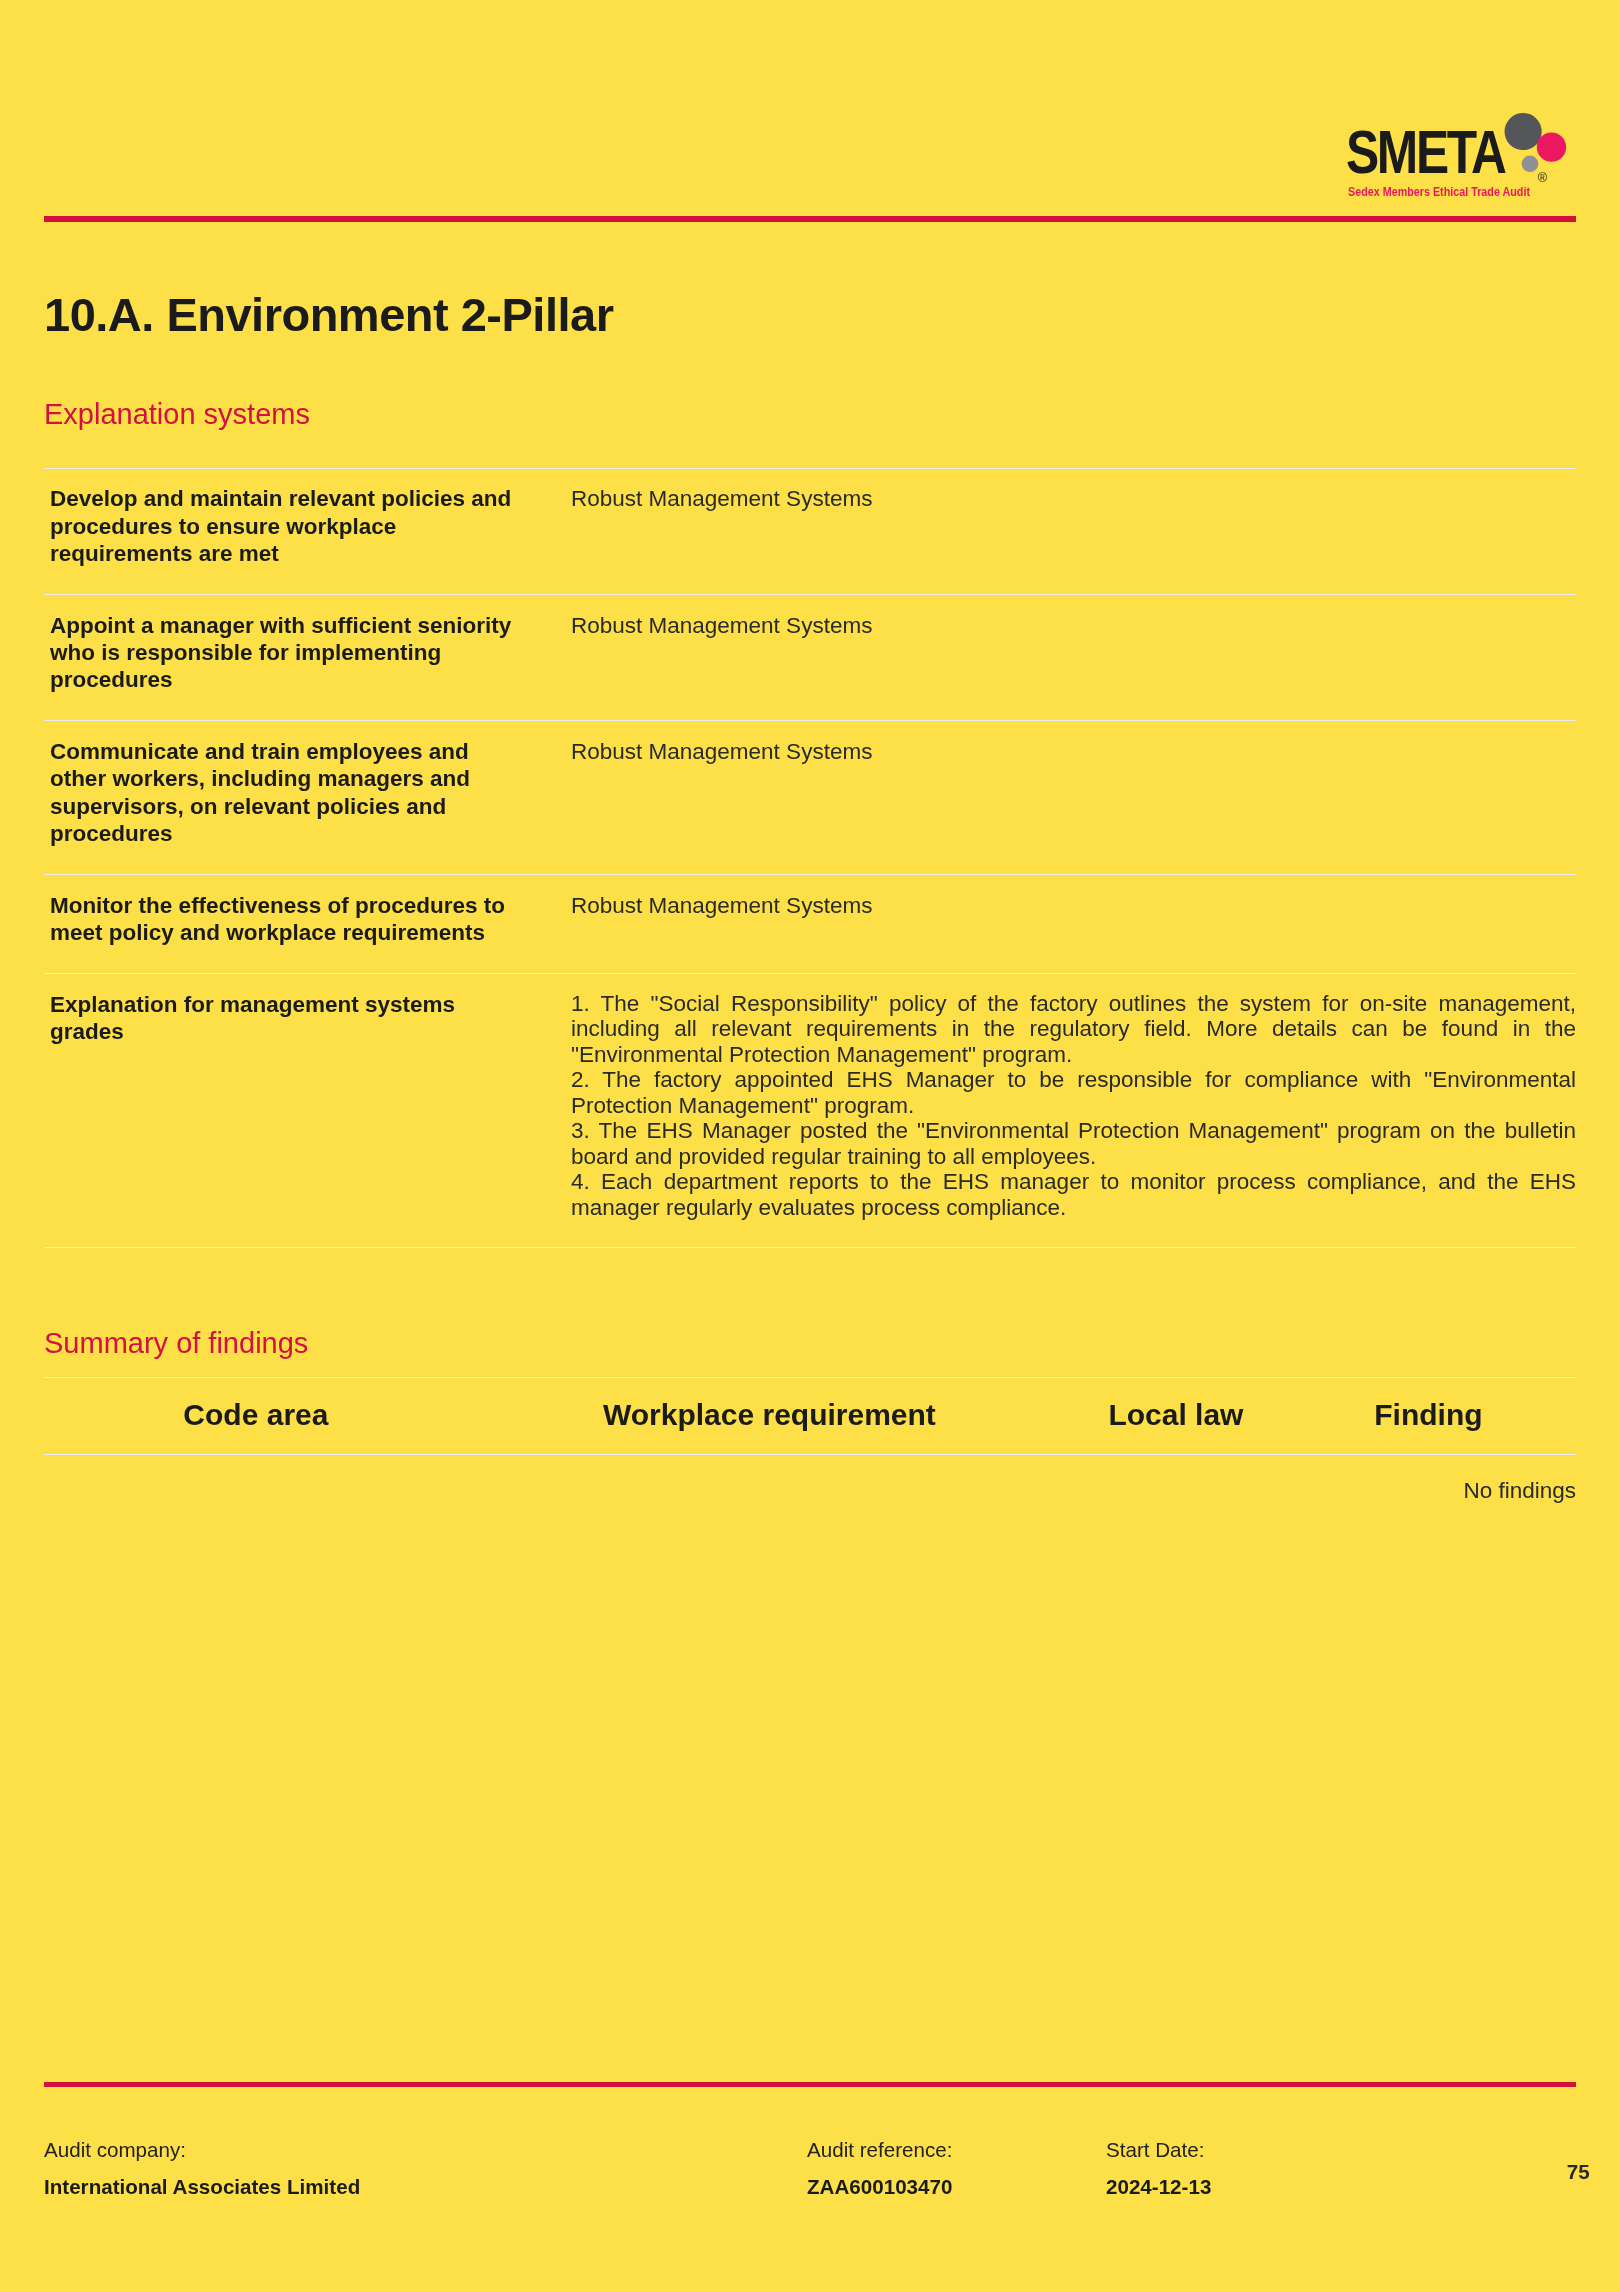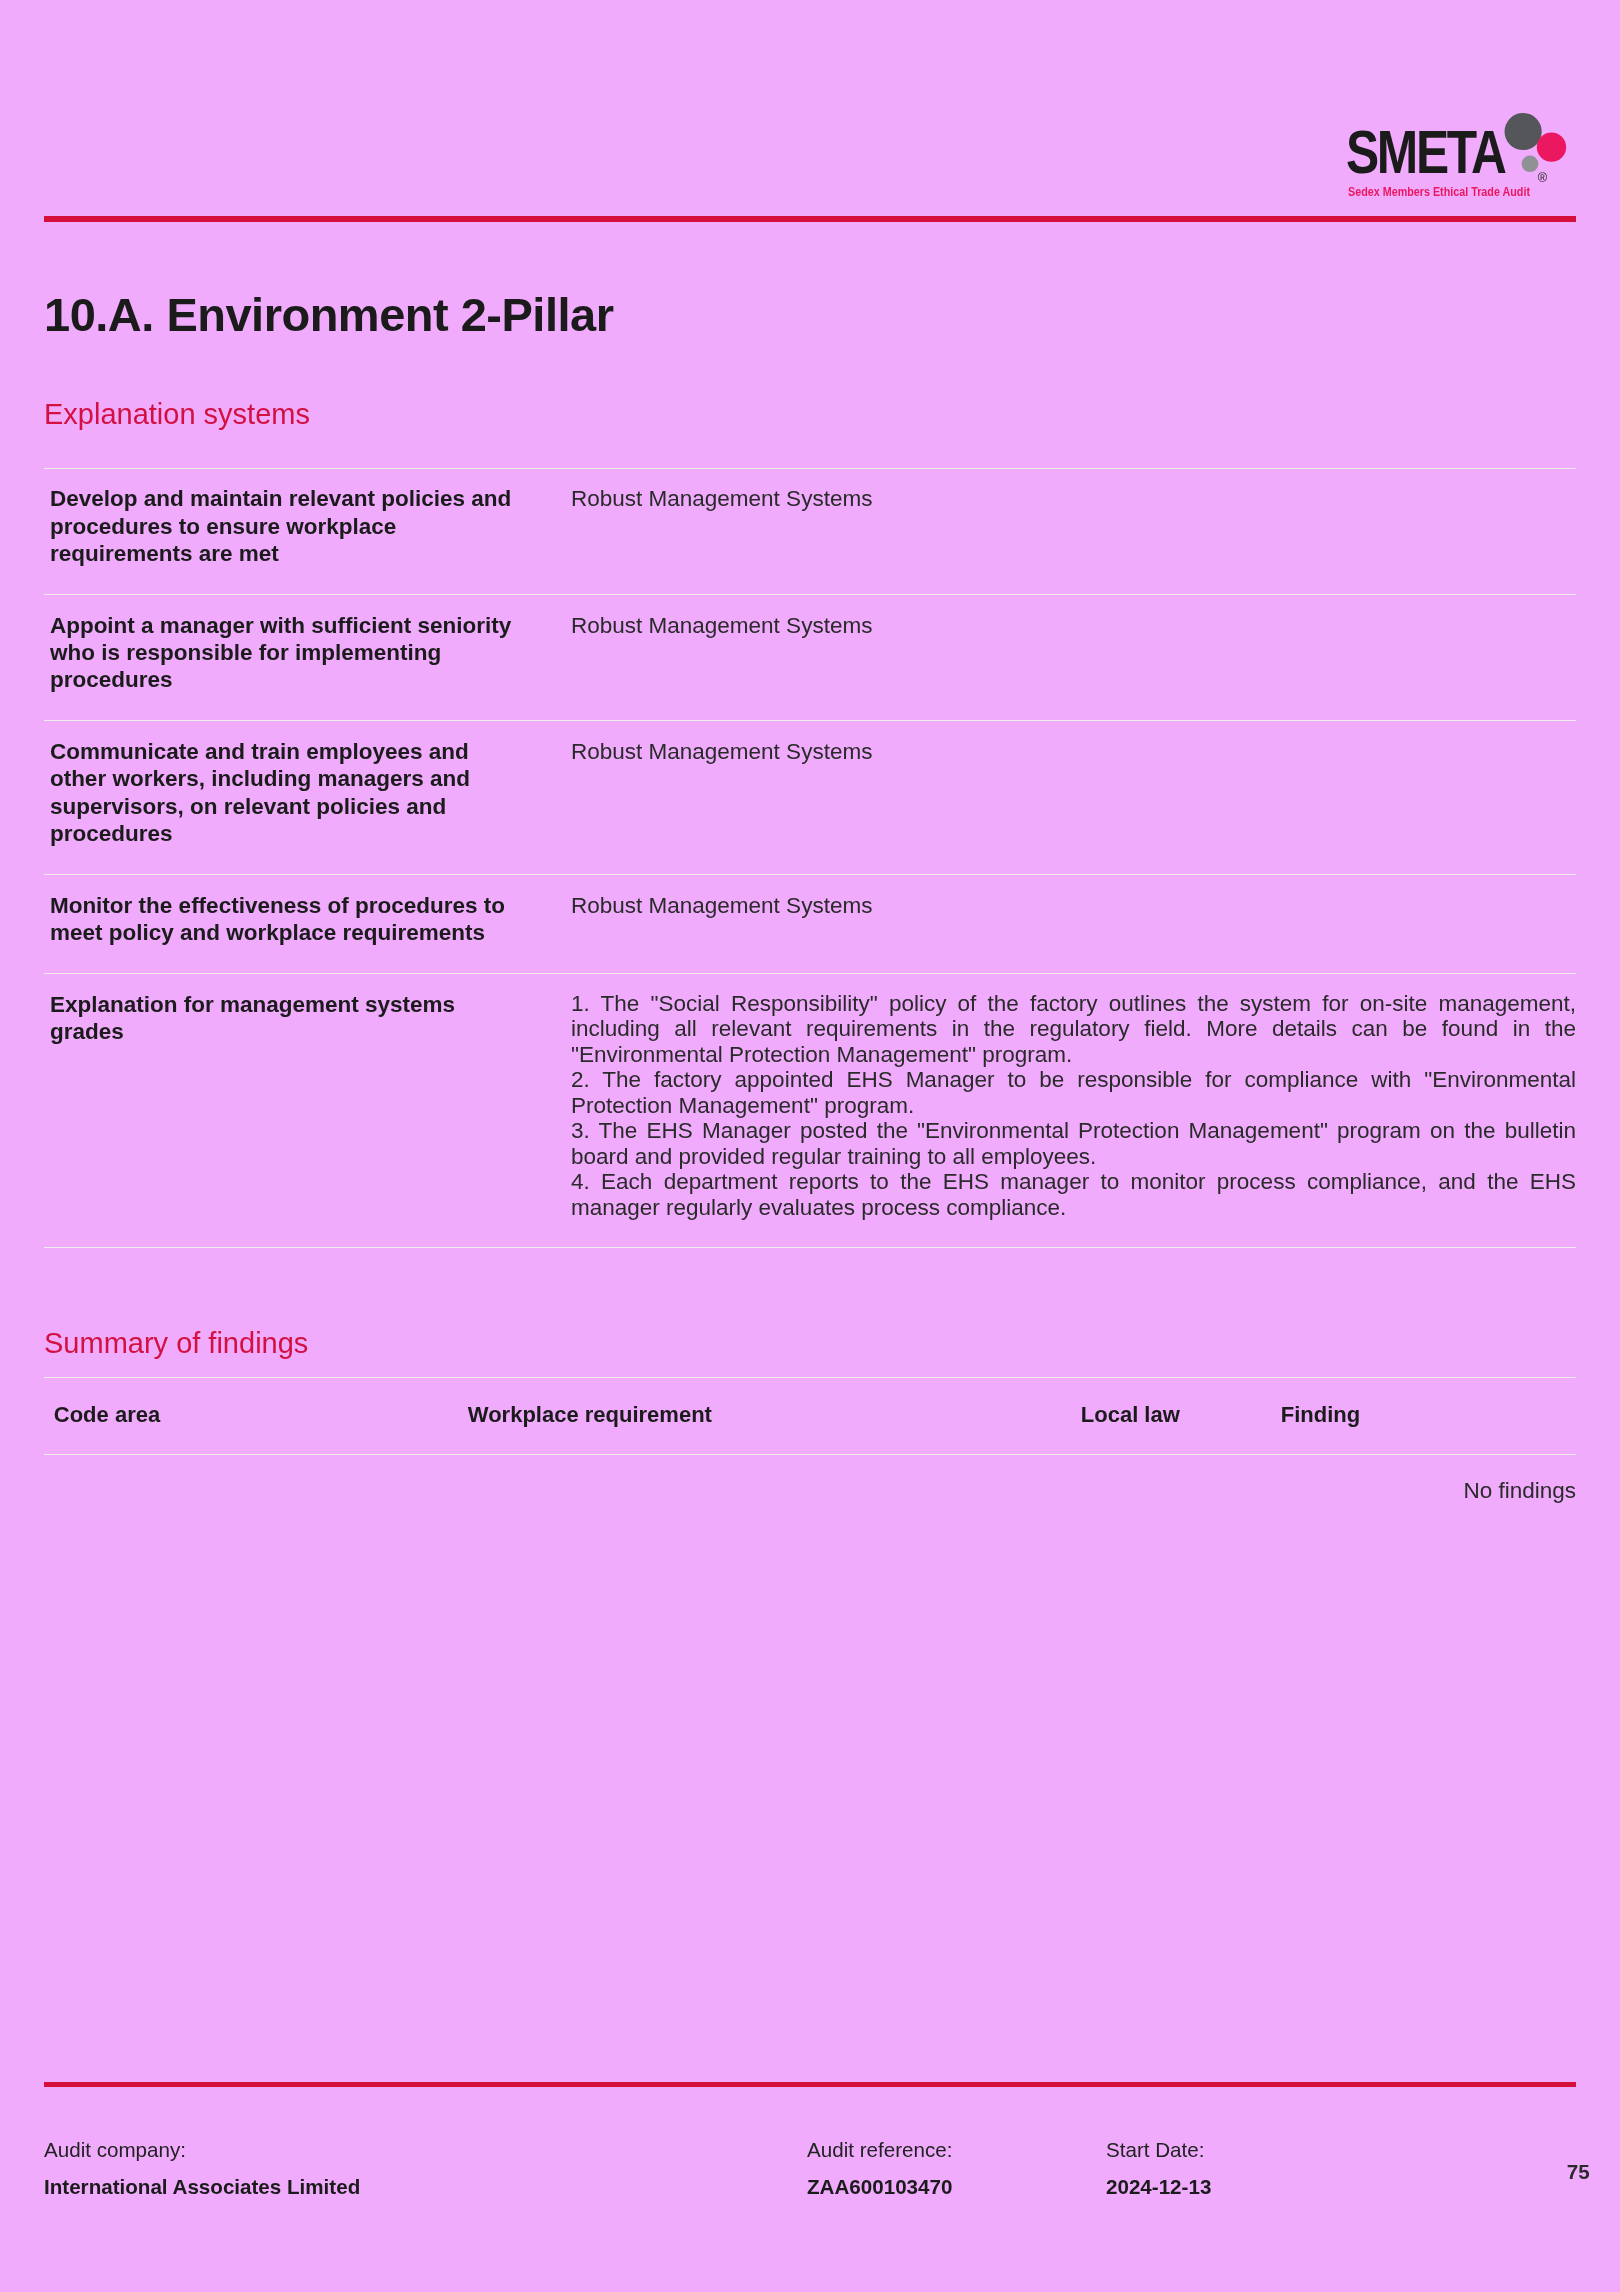--- a/index.html
+++ b/index.html
@@ -1,20 +1,20 @@
 <!DOCTYPE html>
 <html><head>
 <meta charset="utf-8">
 <style>
   * { margin:0; padding:0; box-sizing:border-box; }
   html,body { background:#ffffff; }
   body { font-family:"Liberation Sans", sans-serif; color:#1e1e1e; }
   .page-canvas{
     position:relative; width:1620px; height:2293px;
-    background:#f0abfc; overflow:hidden;
+    background:#fde047; overflow:hidden;
   }
   .content{ padding:0 44px; }
 
   
   .logo-row{ display:flex; justify-content:flex-end; padding-top:110px; height:200px; }
   .rule-top{ height:5.9px; background:#d50f3c; margin-top:15.7px; }
 
   
   h1.doc-title{
     margin-top:71px; font-size:47px; line-height:43px; font-weight:700; color:#1b1b1b;
@@ -46,21 +46,21 @@
   }
 
   
   .sof-header{
     margin-top:15.7px;
     display:grid; grid-template-columns:414px 613px 200px 1fr;
     border-top:1px solid #ececec; border-bottom:1px solid #ececec;
     padding:23.5px 0 25.5px;
   }
   .sof-header .sof-col{
-    font-weight:700; font-size:22px; line-height:27.4px; color:#1b1b1b; padding-left:9.8px;
+    font-weight:700; font-size:30px; line-height:27.4px; color:#1b1b1b; padding-left:9.8px;text-align:center;
   }
   .sof-empty{
     margin-top:21.6px; text-align:right;
     font-size:22.5px; line-height:27.4px; color:#2a2a2a;
   }
 
   
   .footer{ position:absolute; left:44px; right:44px; top:2082px; }
   .footer-rule{ height:4.9px; background:#d50f3c; }
   .footer-cols{ position:relative; height:118px; }

